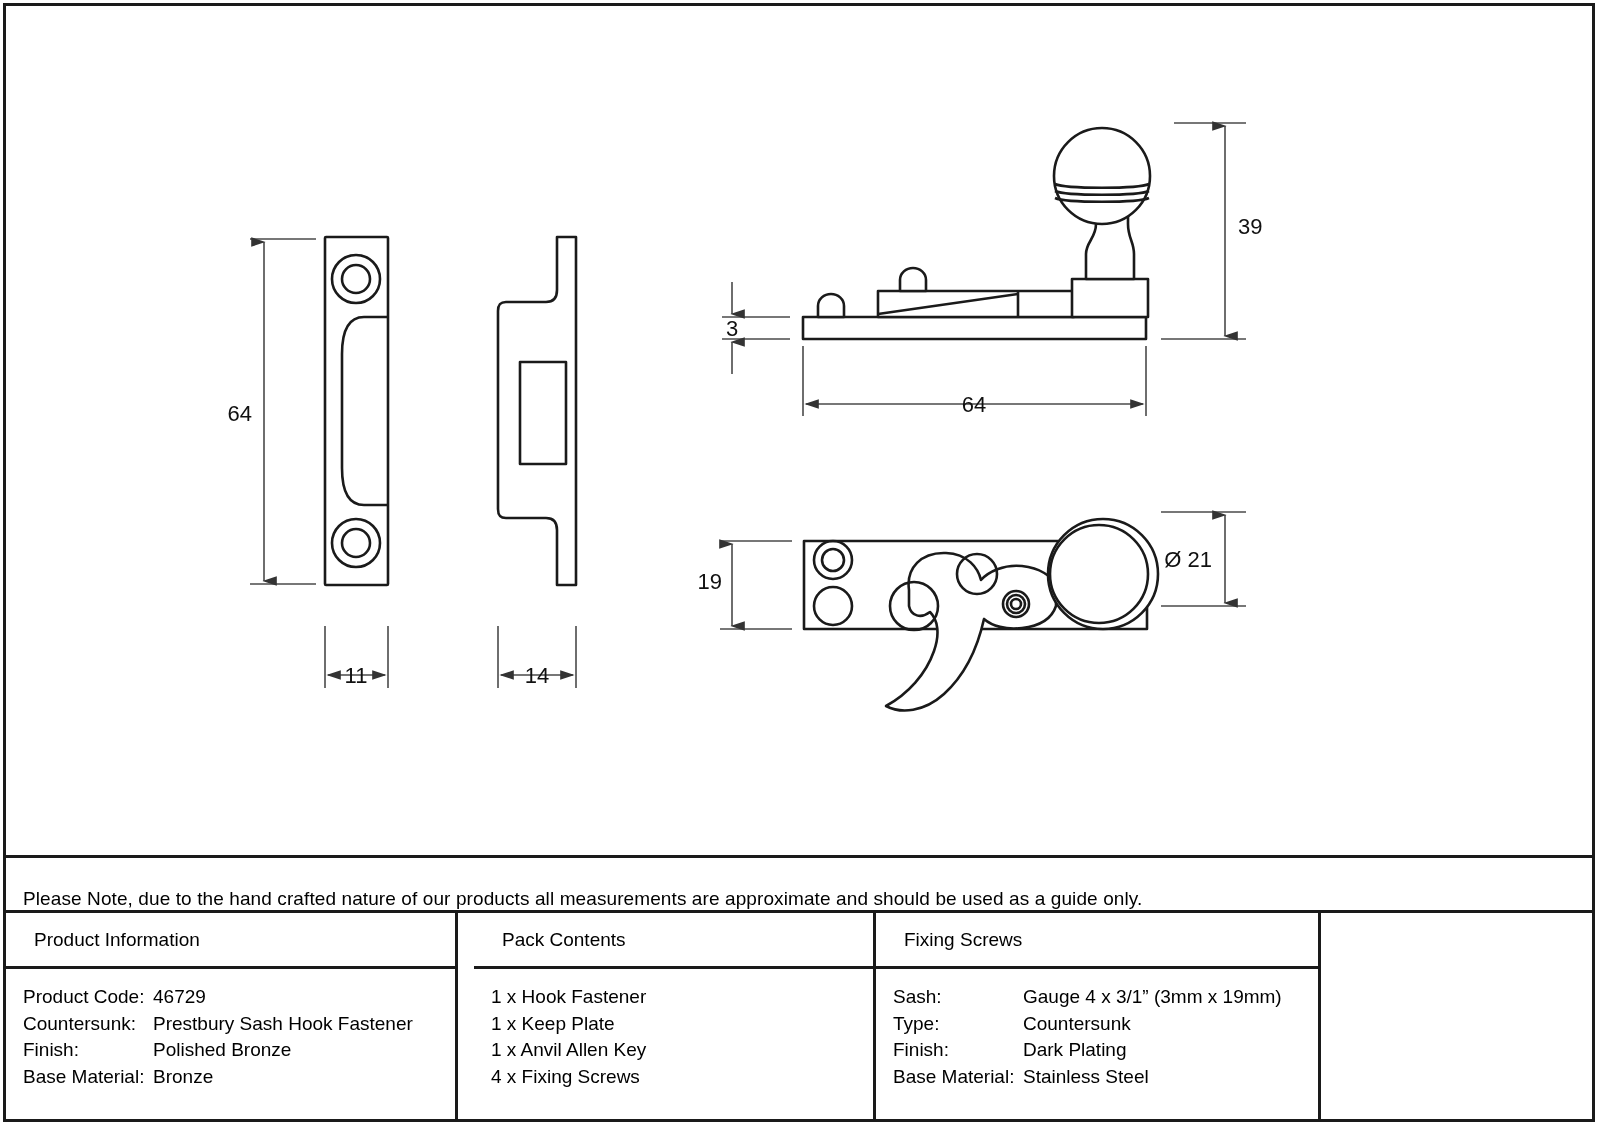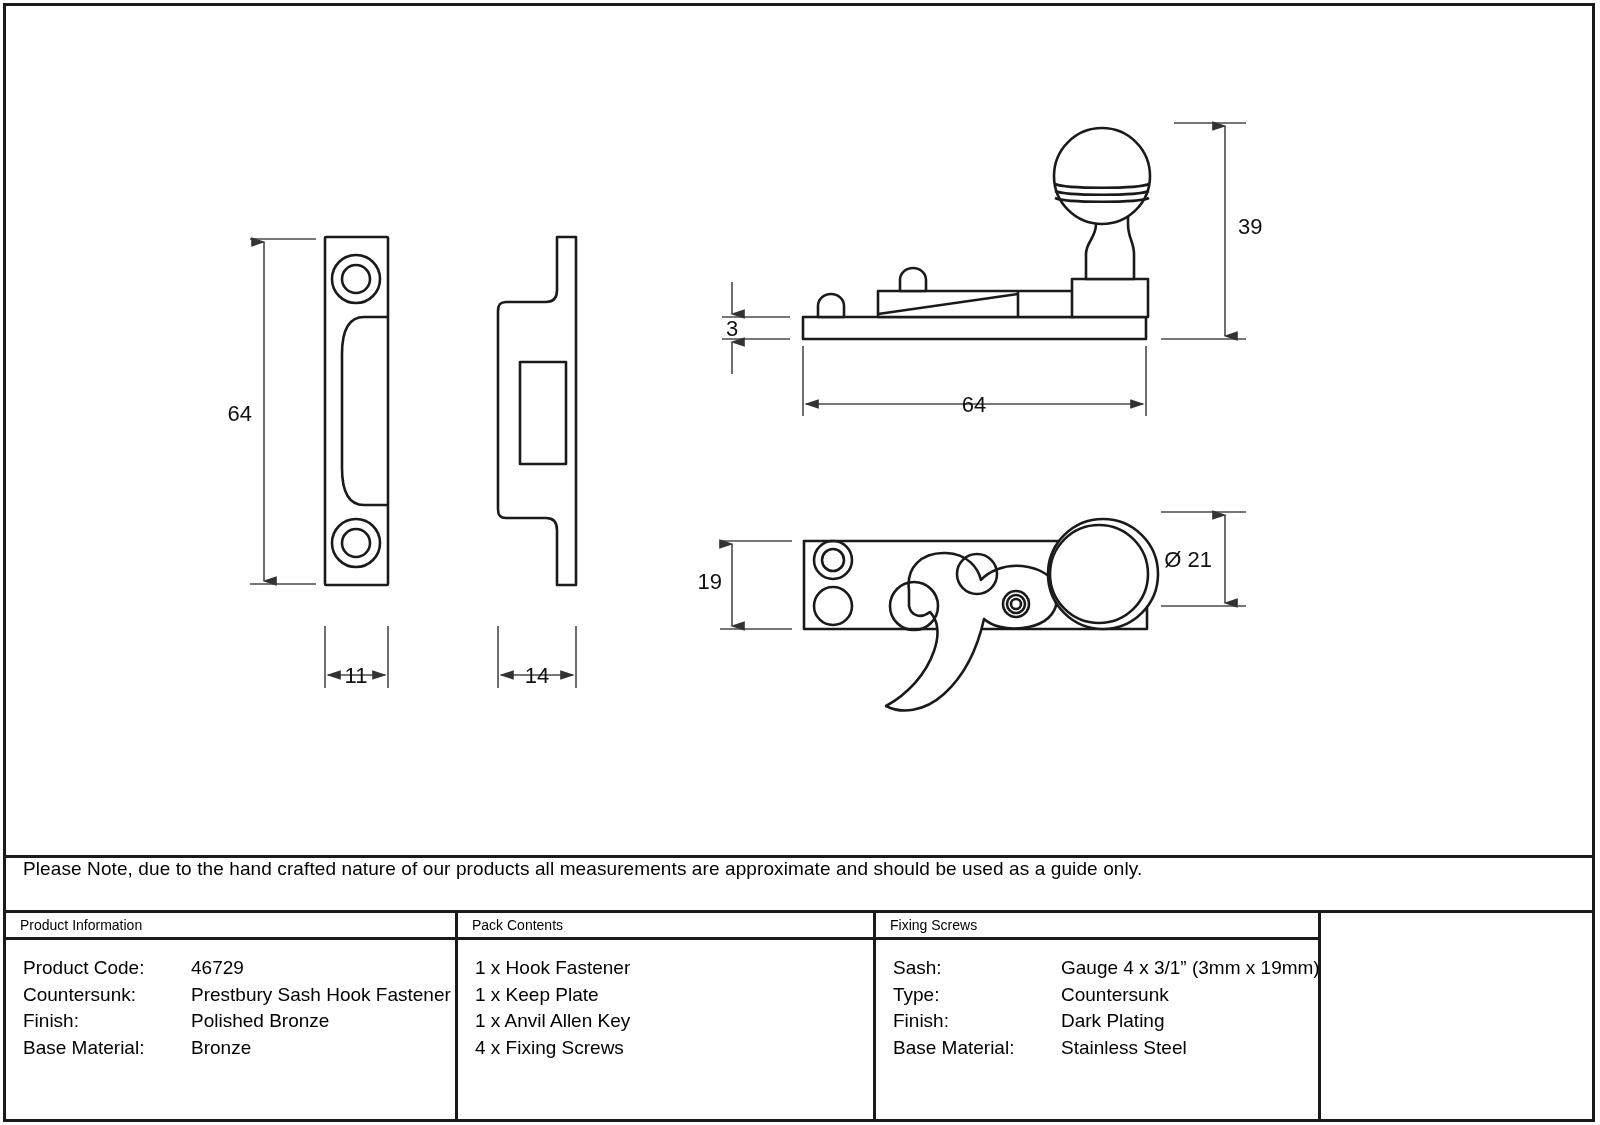--- a/index.html
+++ b/index.html
@@ -33,60 +33,59 @@
     width: 1586px; height: 849px;
   }
   #drawing svg { display:block; }
 
   
   #note-divider {
     position:absolute; left:6px; top:855px; width:1586px; height:3px; background:#1a1a1a;
   }
   #note-row {
     position:absolute; left:6px; top:858px; width:1586px; height:52px;
-    display:flex; align-items:flex-start;
+    display:flex; align-items:flex-end;
   }
   #note-text {
     padding-left: 17px;
     font-size: 19px;
     line-height: 22px;
     letter-spacing: 0.1px;
     white-space: nowrap;
   }
   #note-bottom-rule {
     position:absolute; left:6px; top:910px; width:1586px; height:3px; background:#1a1a1a;
   }
 
   
   #info-table {
     position:absolute; left:6px; top:913px; width:1586px; height:206px;
   }
   .col {
     position:absolute; top:0; bottom:0;
   }
   .col-head {
-    height: 24px;
+    height: 53px;
     display:flex; align-items:center;
-    font-size: 14px;
-    padding-left: 14px;
+    font-size: 19px;
+    padding-left: 28px;
     box-sizing:border-box;
   }
   .col-head-rule {
     height:3px; background:#1a1a1a;
   }
   .col-body {
     padding-top: 15px;
     padding-left: 17px;
   }
   .kv-row {
     display:flex;
     font-size: 19px;
     line-height: 26.5px;
     white-space: nowrap;
-    gap: 38px;
   }
   .kv-key { width: 130px; flex: 0 0 130px; }
   .kv-val { }
   .plain-row {
     font-size: 19px;
     line-height: 26.5px;
     white-space: nowrap;
   }
   .vline {
     position:absolute; top:0; width:3px; height:206px; background:#1a1a1a;
@@ -293,21 +292,21 @@
         </div>
         <div class="kv-row">
           <span class="kv-key">Base Material:</span>
           <span class="kv-val">Bronze</span>
         </div>
       </div>
     </div>
 
     <div class="vline" style="left:449px;"></div>
 
-    <div class="col" style="left:452px; width:415px;">
+    <div class="col" style="left:468px; width:415px;">
       <div class="col-head">Pack Contents</div>
       <div class="col-head-rule"></div>
       <div class="col-body">
         <div class="plain-row">1 x Hook Fastener</div>
         <div class="plain-row">1 x Keep Plate</div>
         <div class="plain-row">1 x Anvil Allen Key</div>
         <div class="plain-row">4 x Fixing Screws</div>
       </div>
     </div>
 

